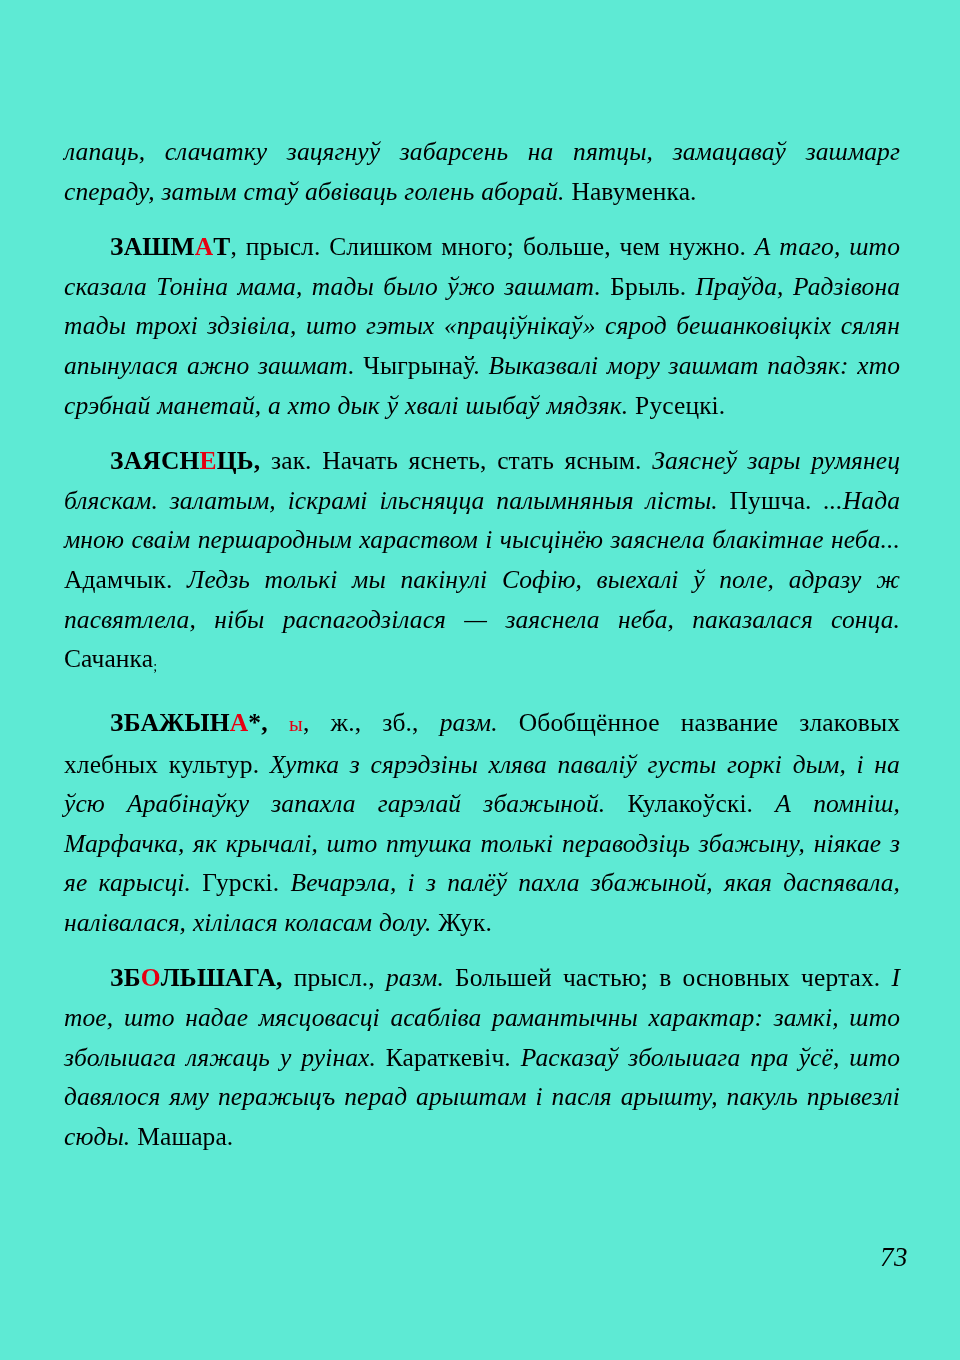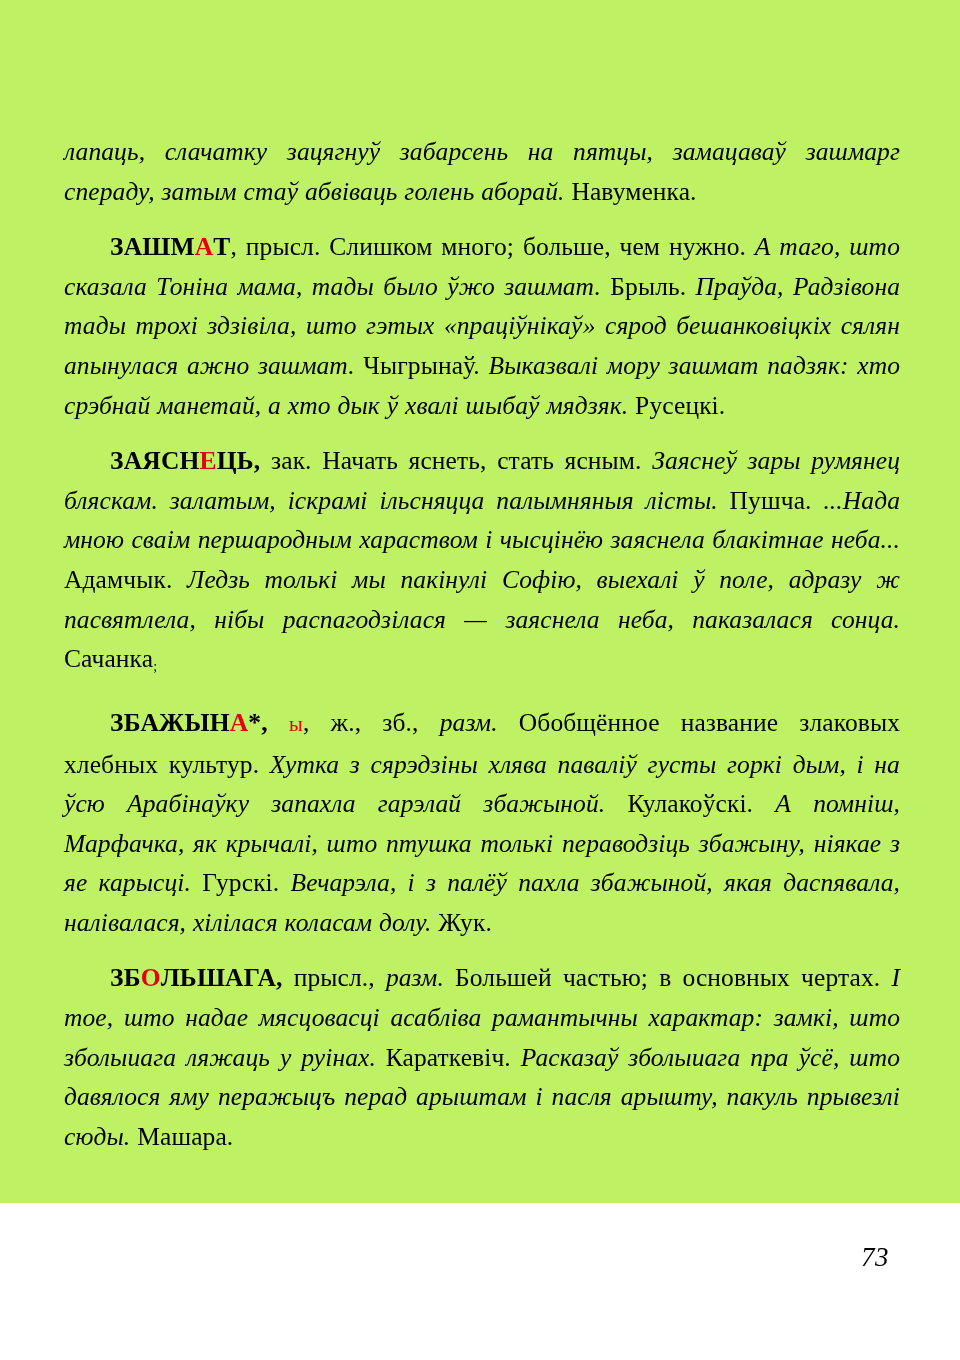--- a/index.html
+++ b/index.html
@@ -14,22 +14,22 @@
     color: #000000;
     position: relative;
     overflow: hidden;
   }
 
   #page {
     position: absolute;
     left: 0;
     top: 0;
     width: 960px;
-    height: 1203px;
-    background: #bef264;
+    height: 1360px;
+    background: #5eead4;
   }
 
   #column {
     position: absolute;
     left: 64px;
     top: 132px;
     width: 836px;
   }
 
   .para {
@@ -67,21 +67,21 @@
     letter-spacing: 0.3px;
   }
   .tiny-mark {
     font-style: normal;
     font-size: 0.55em;
     vertical-align: -0.30em;
   }
 
   #page-number {
     position: absolute;
-    right: 71px;
+    right: 52px;
     top: 1242px;
     font-style: italic;
     font-size: 27px;
     letter-spacing: 0.5px;
   }
 </style>
 </head>
 <body style="background: rgb(255, 255, 255); color: rgb(0, 0, 0);">
 
 <div id="page">

